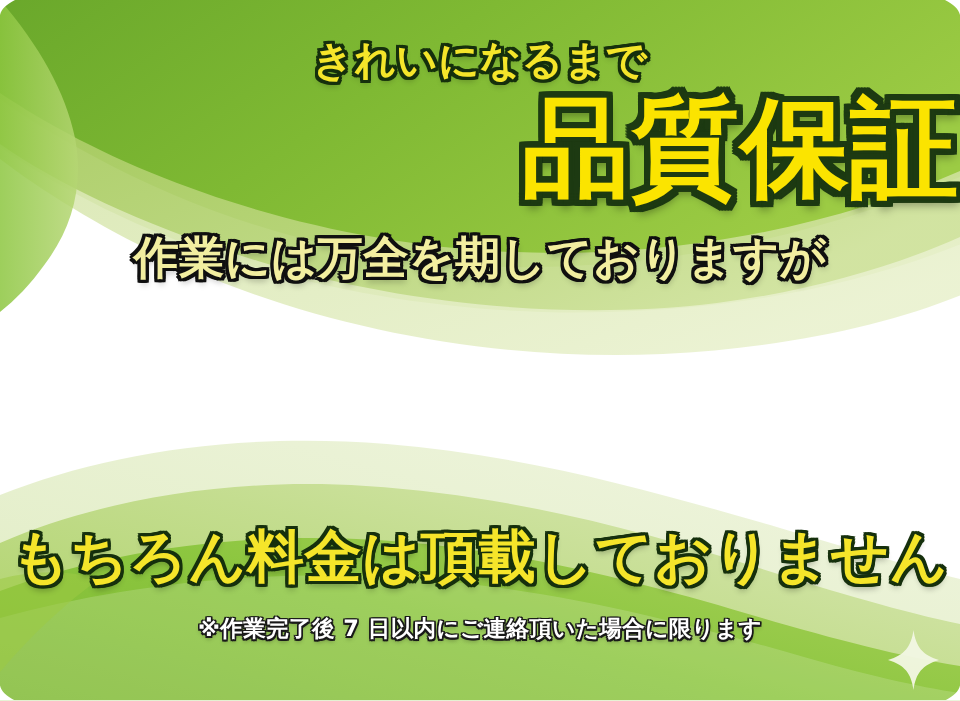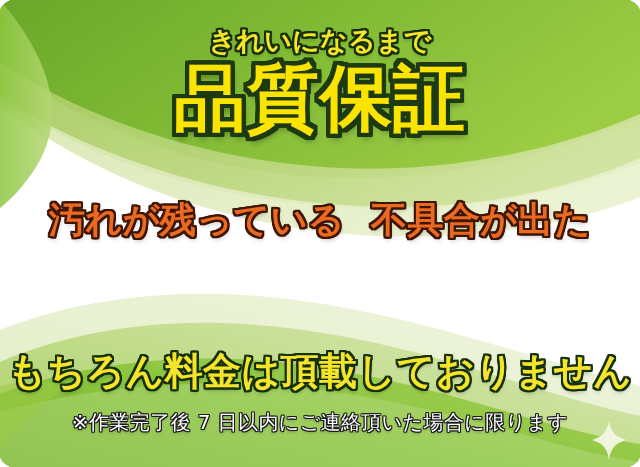--- a/index.html
+++ b/index.html
@@ -76,22 +76,22 @@
   #line-sekinin {
     top: 305px;
     font-size: 30px;
   }
   #line-mochiron {
     top: 352px;
     font-size: 38px;
   }
   #line-note {
     top: 412px;
-    font-size: 20px;
-    font-weight: 400;
+    font-size: 15px;
+    font-weight: 700;
     letter-spacing: 0.02em;
   }
 
   
   .ol-dark {
     
     color: #f5e52a;
     text-shadow:
       -2px -2px 0 #16300d, -1px -2px 0 #16300d, 0 -2px 0 #16300d, 1px -2px 0 #16300d, 2px -2px 0 #16300d,
       -2px -1px 0 #16300d,                                                            2px -1px 0 #16300d,
@@ -109,20 +109,21 @@
       -4px -3px 0 #1d3a12,  4px -3px 0 #1d3a12,
       -4px -2px 0 #1d3a12,  4px -2px 0 #1d3a12,
       -4px -1px 0 #1d3a12,  4px -1px 0 #1d3a12,
       -4px  0px 0 #1d3a12,  4px  0px 0 #1d3a12,
       -4px  1px 0 #1d3a12,  4px  1px 0 #1d3a12,
       -4px  2px 0 #1d3a12,  4px  2px 0 #1d3a12,
       -4px  3px 0 #1d3a12,  4px  3px 0 #1d3a12,
       -4px  4px 0 #1d3a12, -3px  4px 0 #1d3a12, -2px  4px 0 #1d3a12, -1px  4px 0 #1d3a12, 0  4px 0 #1d3a12,
        1px  4px 0 #1d3a12,  2px  4px 0 #1d3a12,  3px  4px 0 #1d3a12,  4px  4px 0 #1d3a12,
        2px 6px 6px rgba(0,0,0,0.35);
+    text-align: right;
   }
 
   .ol-pale {
     color: #f2eea0;
     text-shadow:
       -2px -2px 0 #101010, -1px -2px 0 #101010, 0 -2px 0 #101010, 1px -2px 0 #101010, 2px -2px 0 #101010,
       -2px -1px 0 #101010,                                                            2px -1px 0 #101010,
       -2px  0px 0 #101010,                                                            2px  0px 0 #101010,
       -2px  1px 0 #101010,                                                            2px  1px 0 #101010,
       -2px  2px 0 #101010, -1px  2px 0 #101010, 0  2px 0 #101010, 1px  2px 0 #101010, 2px  2px 0 #101010,
@@ -256,24 +257,22 @@
     <path d="M17,0 C18.6,11.2 22.8,16.6 34,20 C22.8,23.4 18.6,28.8 17,40
              C15.4,28.8 11.2,23.4 0,20 C11.2,16.6 15.4,11.2 17,0 Z" fill="#f2f7e4" opacity="0.95"></path>
   </svg>
 
   <div id="text-stack">
 
     <div class="line ol-dark" id="line-kirei">きれいになるまで</div>
 
     <div class="line ol-title" id="line-hinshitsu">品質保証</div>
 
-
-    <div class="line" id="line-problems">
-      <span class="seg ol-orange">汚れが残っている</span><span class="gap"></span><span class="seg ol-orange">不具合が出た</span>
-    </div>
+    <div class="line ol-pale" id="line-sagyou">作業には万全を期しておりますが</div>
+
 
 
 
     <div class="line ol-dark" id="line-mochiron">もちろん料金は頂載しておりません</div>
 
     <div class="line ol-white" id="line-note">※作業完了後 7 日以内にご連絡頂いた場合に限ります</div>
 
   </div>
 </div>
 

